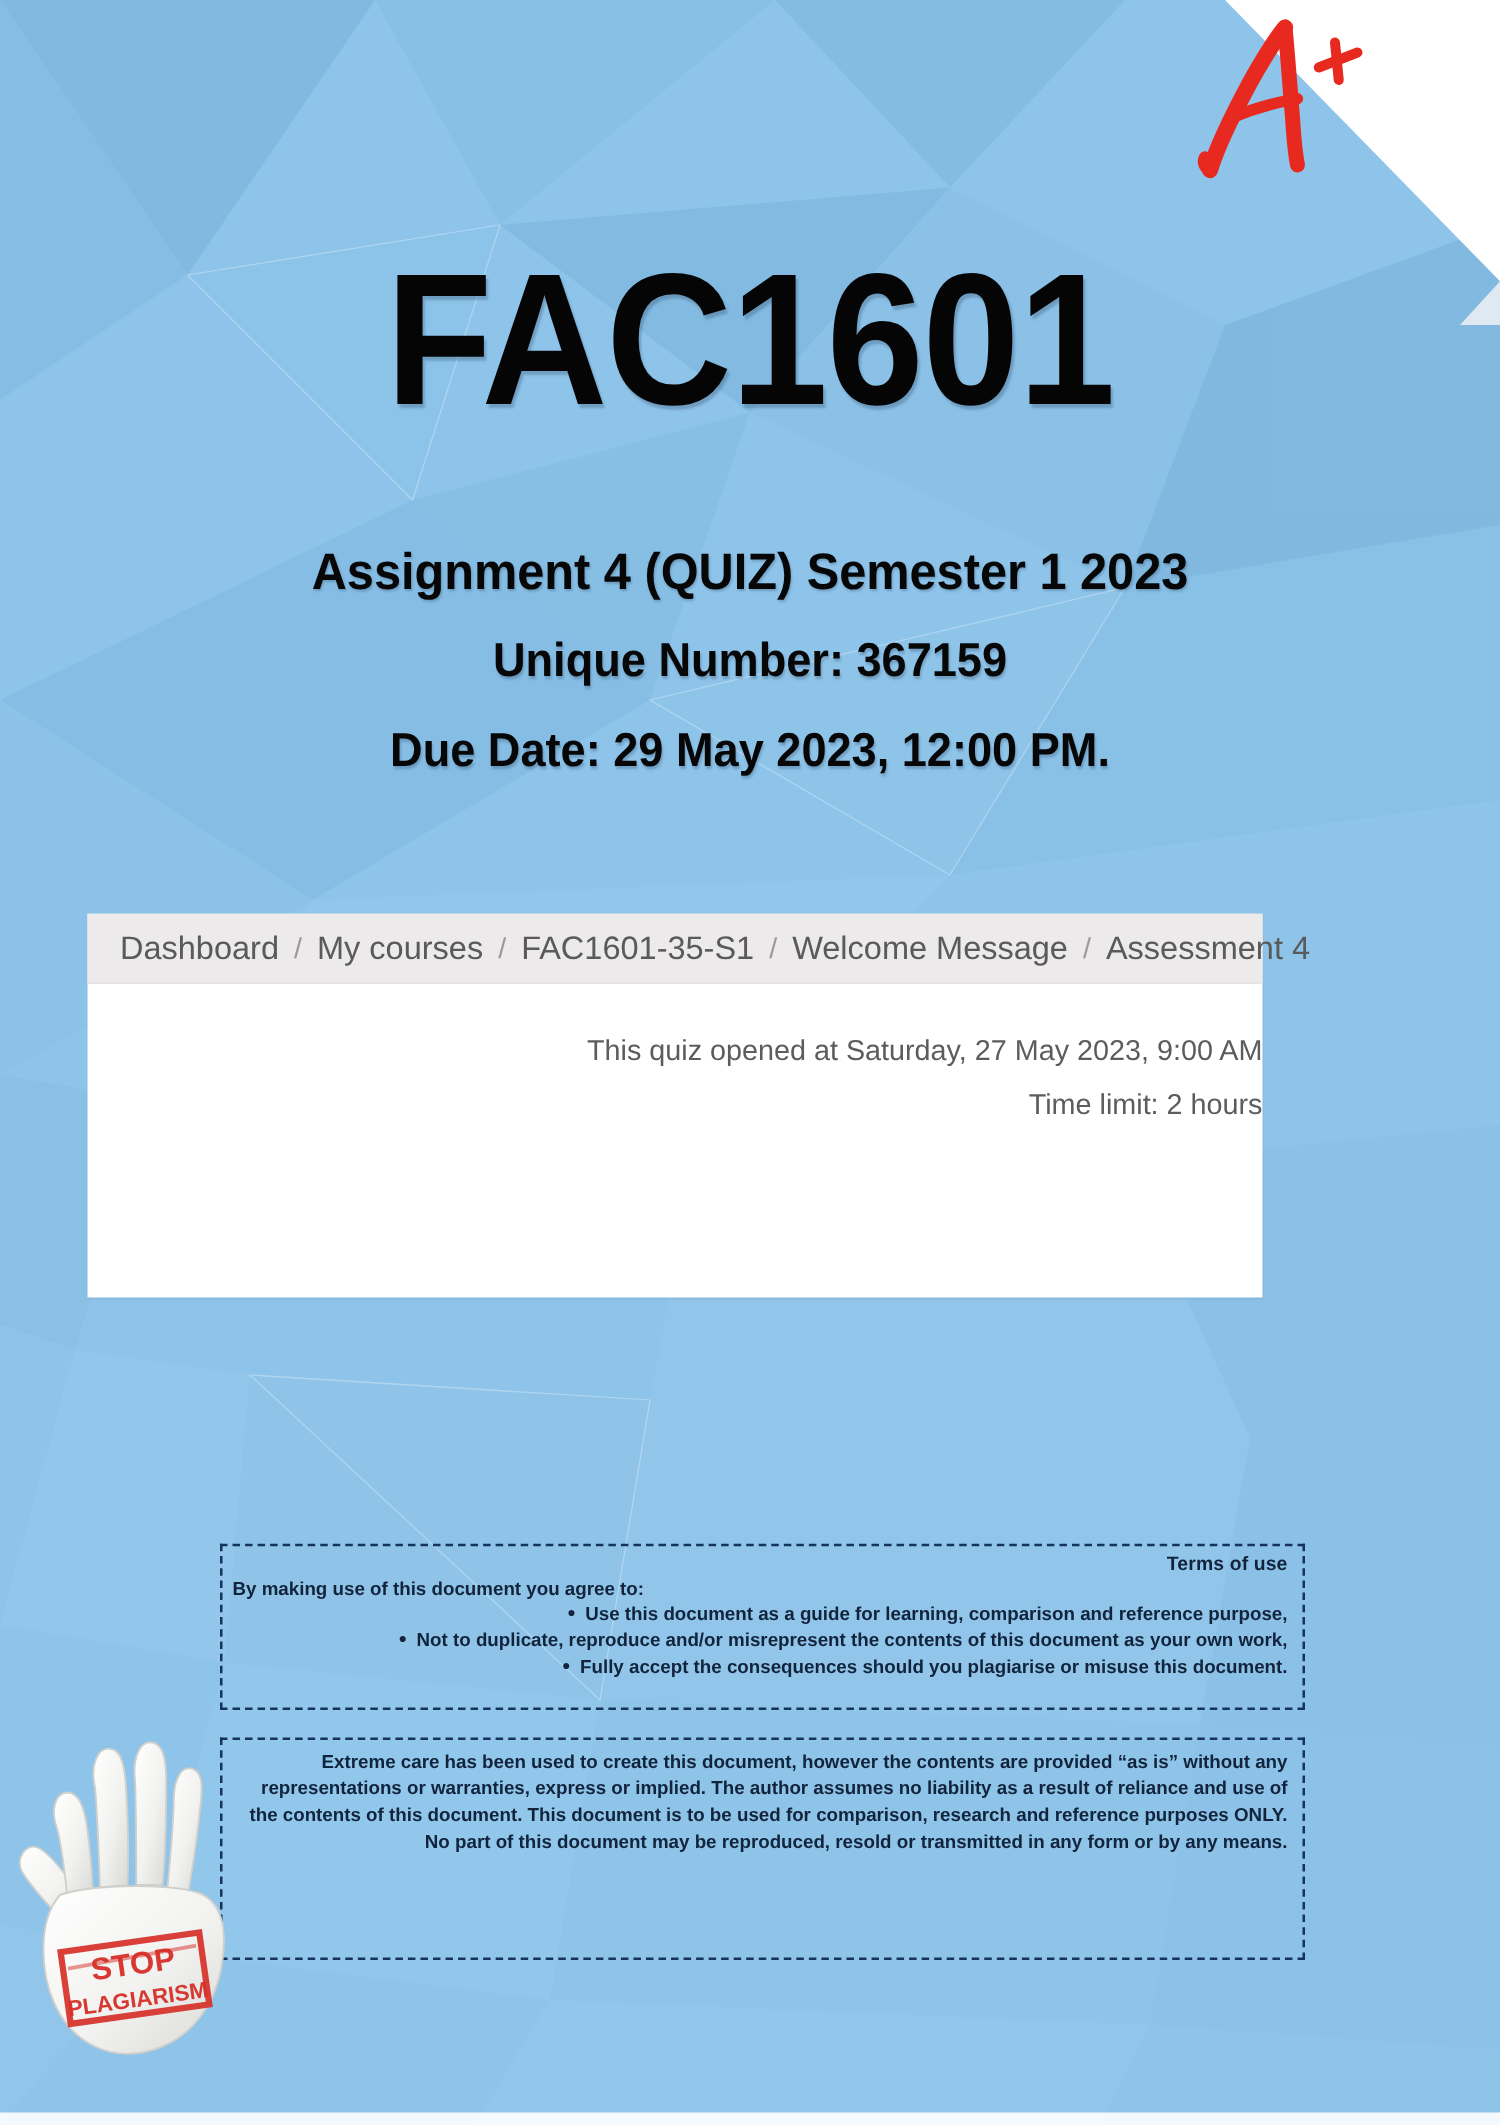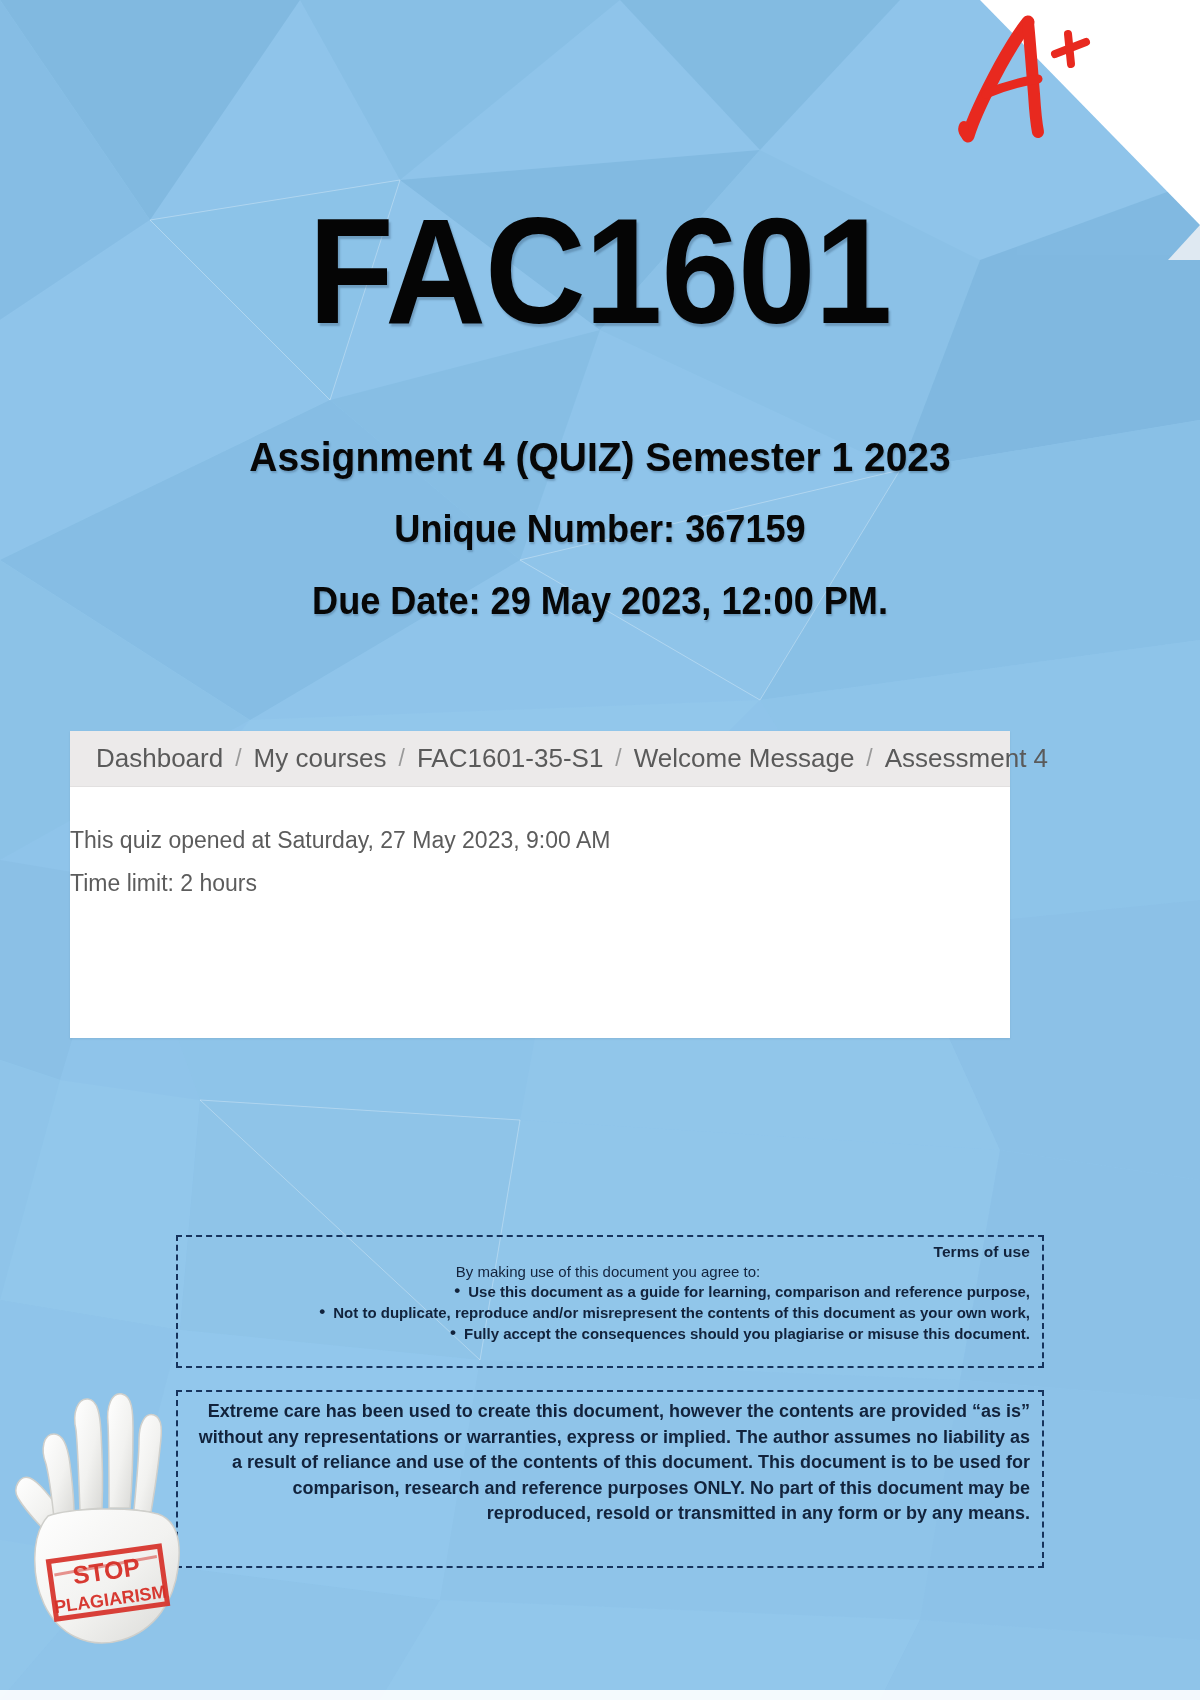--- a/index.html
+++ b/index.html
@@ -54,21 +54,21 @@
   }
   #crumbbar .crumb{
     font-size:26px;color:#5a5a5a;font-weight:400;
     white-space:nowrap;
     font-family:"Liberation Sans",sans-serif;
   }
   #crumbbar .sep{
     font-size:23px;color:#9a9a9a;margin:0 12px;
   }
   .quizline{
-    text-align:left;color:#5c5c5c;font-size:23px;
+    text-align:right;color:#5c5c5c;font-size:23px;
     font-family:"Liberation Sans",sans-serif;
   }
   #ql1{margin-top:40px;}
   #ql2{margin-top:38px;}
   #ql3{margin-top:16px;}
 
   
   .legalbox{
     position:absolute;
     border:2px dashed #16335c;
@@ -79,35 +79,35 @@
   }
   #terms{left:176px;top:1235px;width:868px;height:133px;padding:6px 8px 0 8px;}
   #disclaimer{left:176px;top:1390px;width:868px;height:178px;padding:7px 8px 0 8px;}
 
   .legal-head{
     text-align:right;font-size:15.5px;font-weight:700;
     letter-spacing:.1px;
     margin:0 4px 2px 0;
   }
   .legal-lead{
-    text-align:center;font-size:15px;font-weight:400;
+    text-align:left;font-size:15px;font-weight:700;
     margin:0 4px 3px 0;
   }
   ul.legal-list{margin:0;padding:0;list-style:none;}
   ul.legal-list li{
     text-align:right;font-size:15px;font-weight:700;
     margin:0 4px 4px 0;position:relative;
   }
   ul.legal-list li .bullet{
     position:absolute;left:-14px;top:-1px;
     font-size:17px;line-height:1;
   }
   .li-in{display:inline-block;position:relative;}
   .disc-body{
-    text-align:right;font-size:18px;font-weight:700;line-height:1.42;
+    text-align:right;font-size:15px;font-weight:700;line-height:1.42;
     margin:0 4px 0 0;
   }
 
   
   #hand{position:absolute;left:10px;top:1368px;width:190px;height:280px;}
 </style>
 </head>
 <body>
 
 <svg id="bg" viewBox="0 0 1200 1700" preserveAspectRatio="none">

